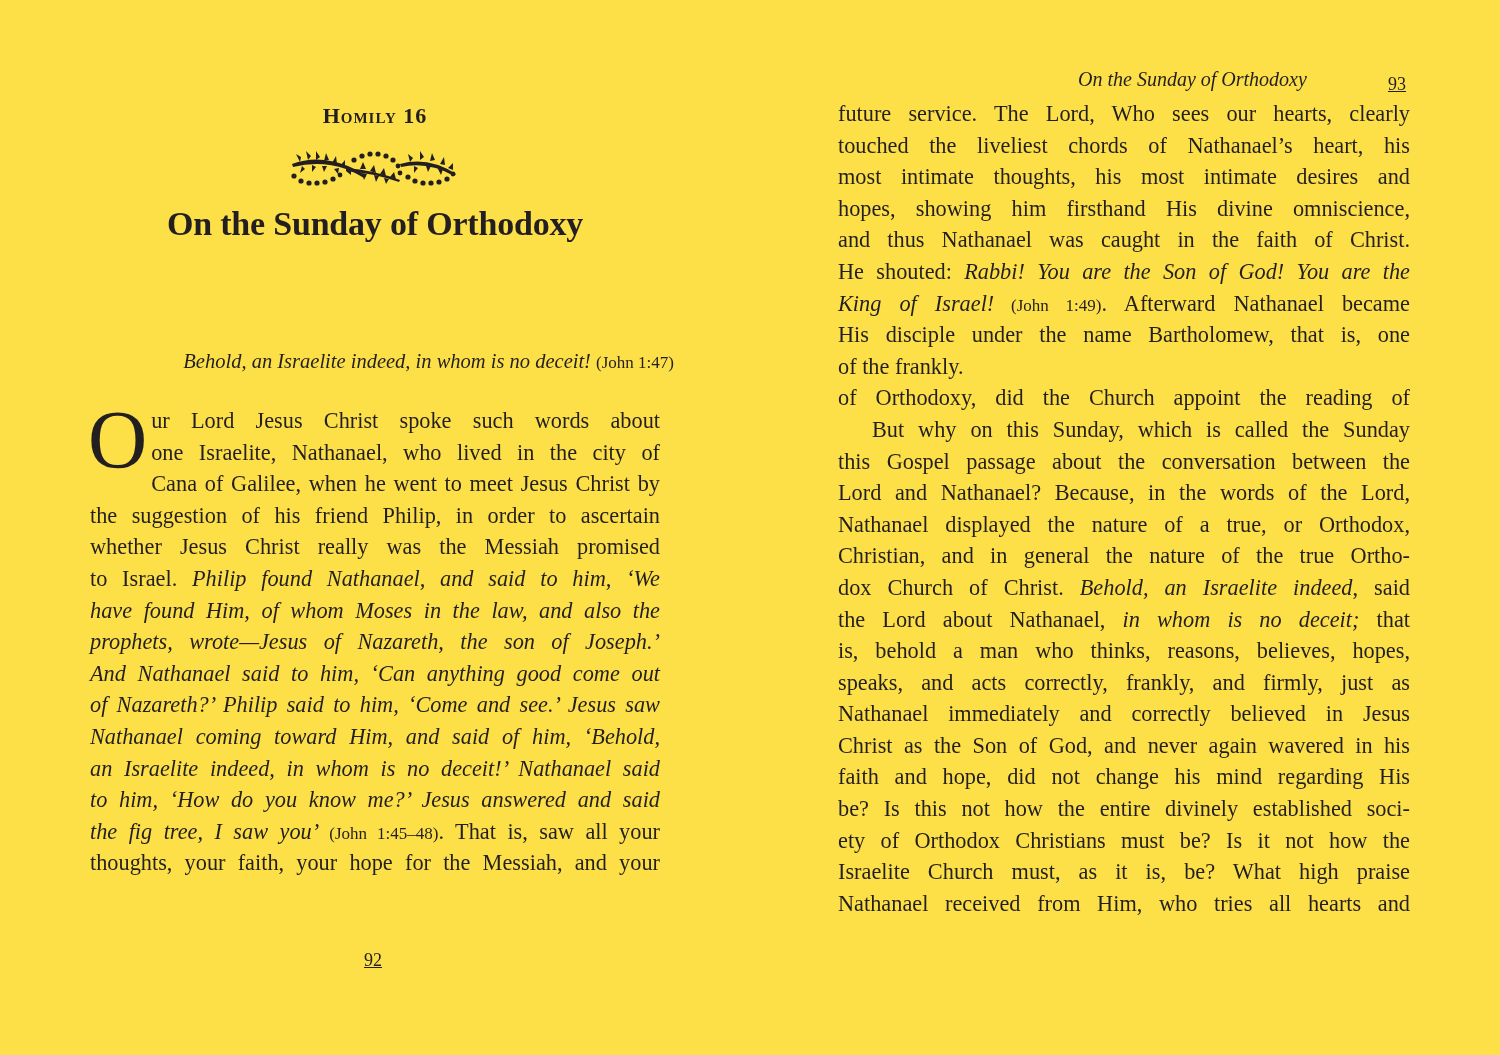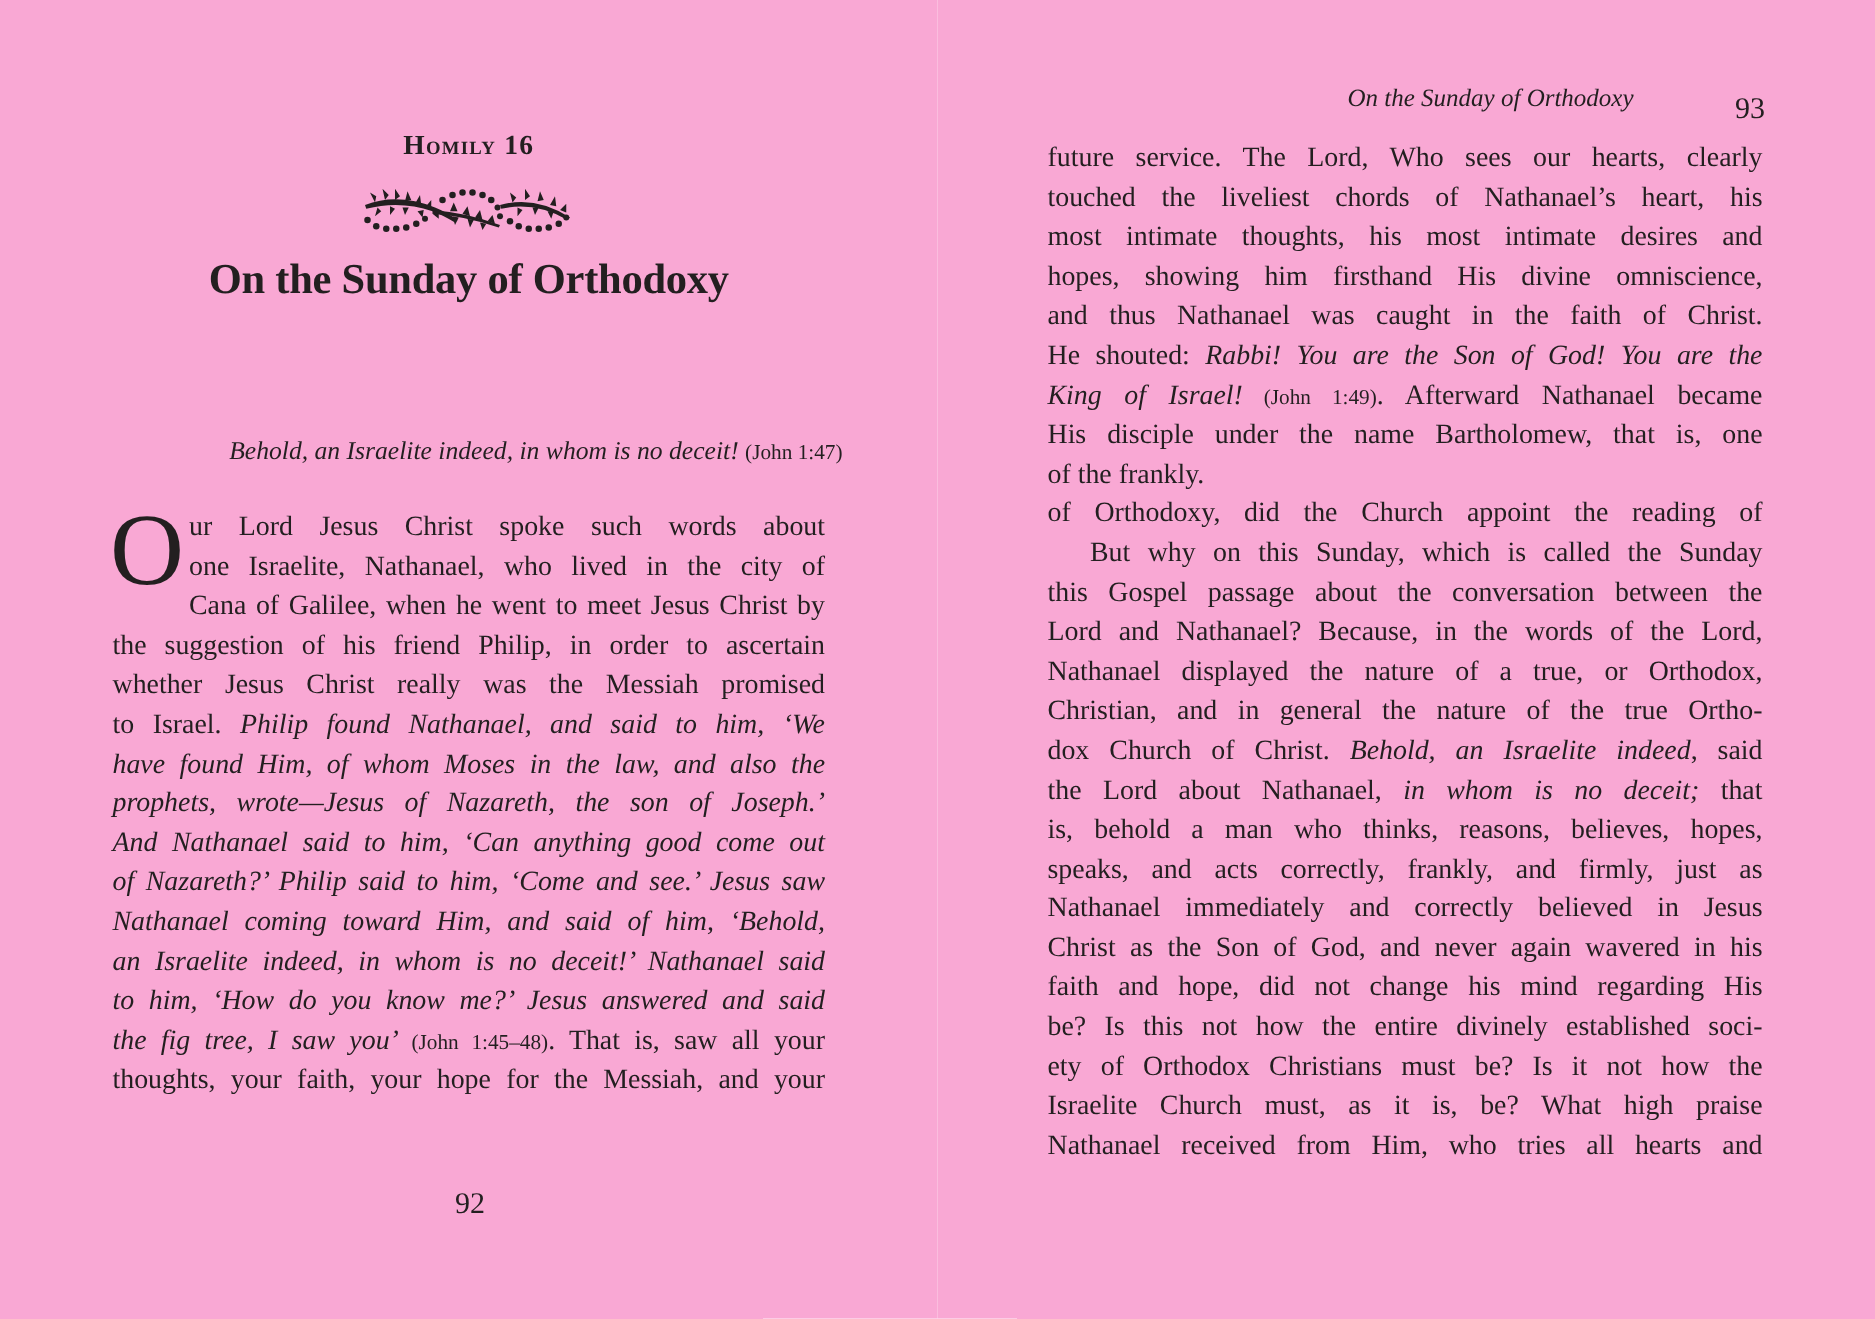--- a/index.html
+++ b/index.html
@@ -1,38 +1,38 @@
 <!DOCTYPE html>
 <html><head>
 <meta charset="utf-8">
 <style>
   html, body { margin:0; padding:0; background:#ffffff; }
   body { width:1500px; height:1055px; position:relative; overflow:hidden; color:#231f20;
          font-family:"Liberation Serif", "DejaVu Serif", serif; }
-  .page { position:absolute; top:0; height:1055px; background:#f9a8d4; }
+  .page { position:absolute; top:0; height:1055px; background:#fde047; }
   #page-left { left:0; width:750px; }
   #page-right { left:750px; width:750px; }
 
   .chapter-label { position:absolute; left:0; width:750px; top:103px; text-align:center;
                    font-size:22px; font-weight:bold; letter-spacing:1px; font-variant:small-caps; }
   .ornament { position:absolute; left:288px; top:148px; width:175px; height:40px; }
   .chapter-title { position:absolute; left:0; width:750px; top:205px; text-align:center;
                    font-size:34px; font-weight:bold; letter-spacing:-0.2px; }
   .epigraph { position:absolute; left:104px; width:570px; top:350px; text-align:right; font-size:20.5px; }
   .epigraph .ref, .ref { font-style:normal; font-size:17px; }
   .body-text { position:absolute; font-size:22.3px; line-height:31.6px; text-align:justify; }
   #left-body { left:90px; width:570px; top:405px; }
-  #right-body { left:838px; width:572px; top:110px; }
+  #right-body { left:838px; width:572px; top:98px; }
   .line { display:block; white-space:nowrap; text-align:justify; text-align-last:justify; height:31.6px; }
   .line.last { text-align-last:left; }
   .line.indent { padding-left:34px; }
   .drop-cap { float:left; font-size:82px; line-height:66px; margin:2px 4px 0 -2px; height:64px; }
   em { font-style:italic; }
   .running-head { position:absolute; top:68px; left:1078px; font-size:20px; font-style:italic; }
-  .folio { position:absolute; font-size:24px; }
+  .folio { position:absolute; font-size:18px;text-decoration:underline; }
   #folio-left { left:364px; top:950px; }
   #folio-right { left:1388px; top:74px; }
 </style>
 </head>
 <body>
 
 <div class="page" id="page-left">
   <div class="chapter-label">Homily 16</div>
   <svg class="ornament" viewBox="0 0 175 40">
     <g fill="#231f20">

